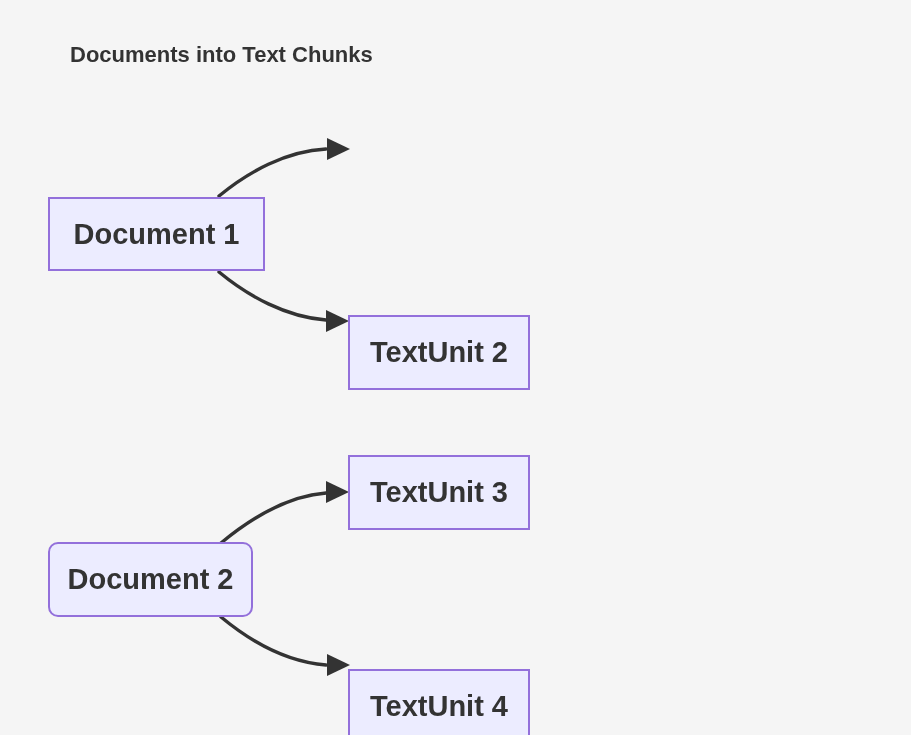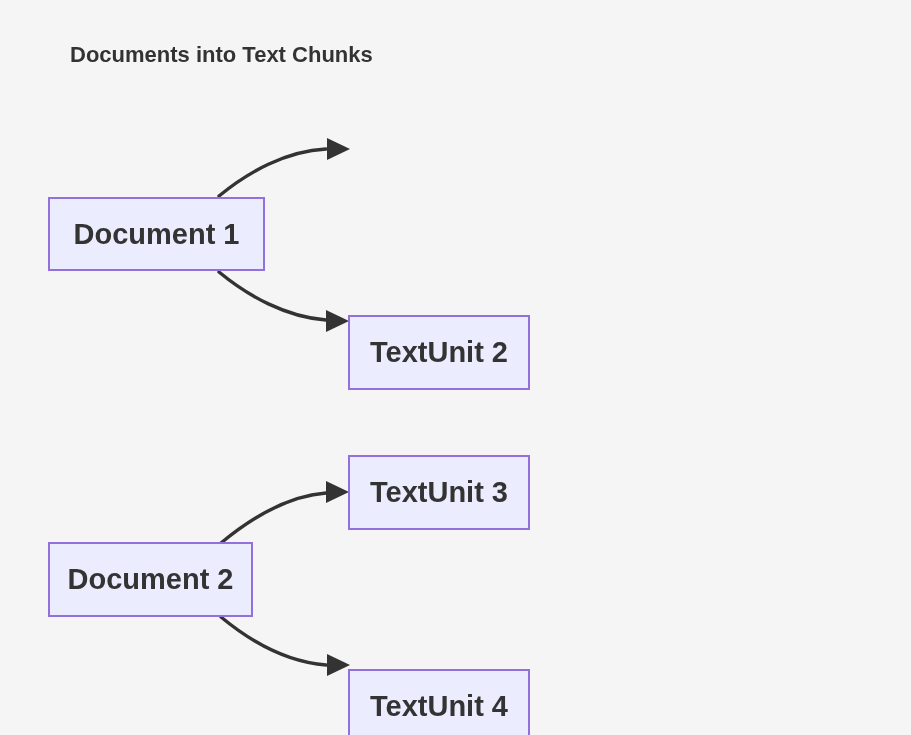--- a/index.html
+++ b/index.html
@@ -33,21 +33,21 @@
     position:absolute;display:flex;align-items:center;justify-content:center;
     background:var(--node-fill);
     border:2px solid var(--node-border);
     color:var(--text-color);
     font-size:29px;font-weight:700;
     white-space:nowrap;
   }
   .n-doc1{left:48px;top:197px;width:217px;height:74px;}
   .n-tu1 {left:348px;top:112px;width:182px;height:74px;}
   .n-tu2 {left:348px;top:283px;width:182px;height:75px;margin-top:32px;}
-  .n-doc2{left:48px;top:542px;width:205px;height:75px;}
+  .n-doc2{left:48px;top:542px;width:205px;height:75px;border-radius:10px;}
   .n-tu3 {left:348px;top:455px;width:182px;height:75px;}
   .n-tu4 {left:348px;top:628px;width:182px;height:74px;margin-top:41px;}
 </style>
 </head>
 <body>
 
 <div class="stage">
 
   <div class="diagram-title">Documents into Text Chunks</div>
 

